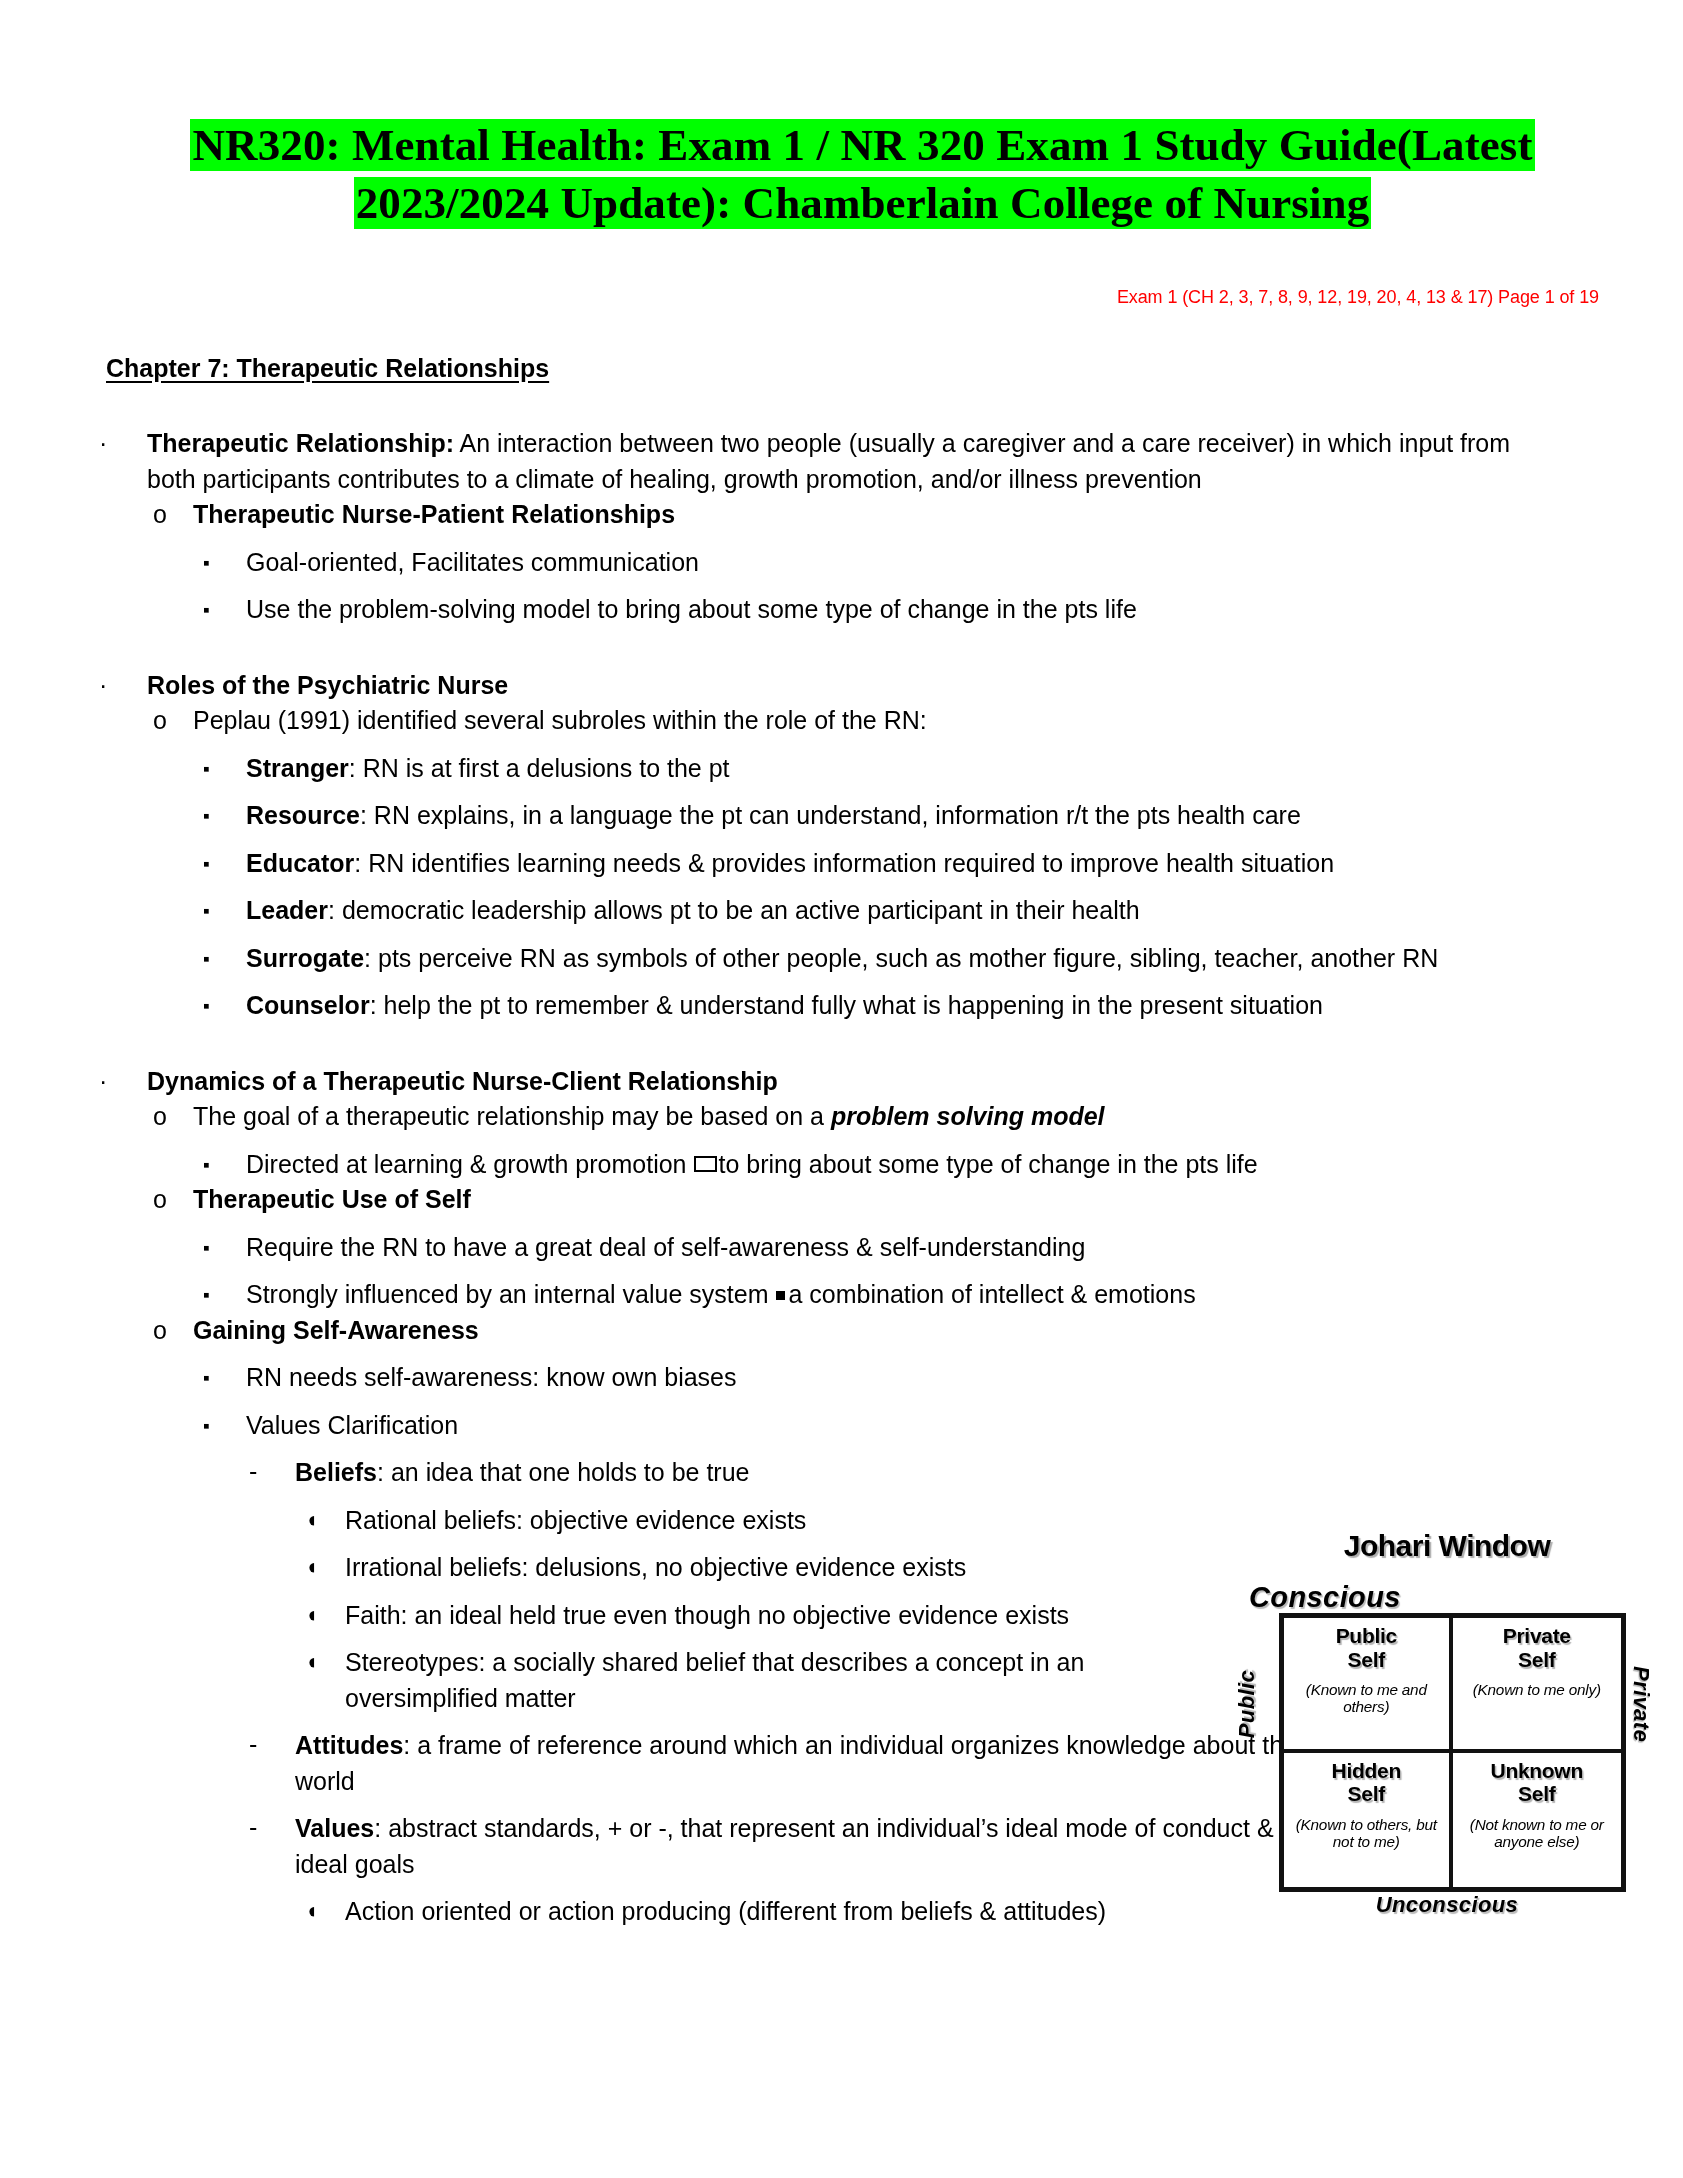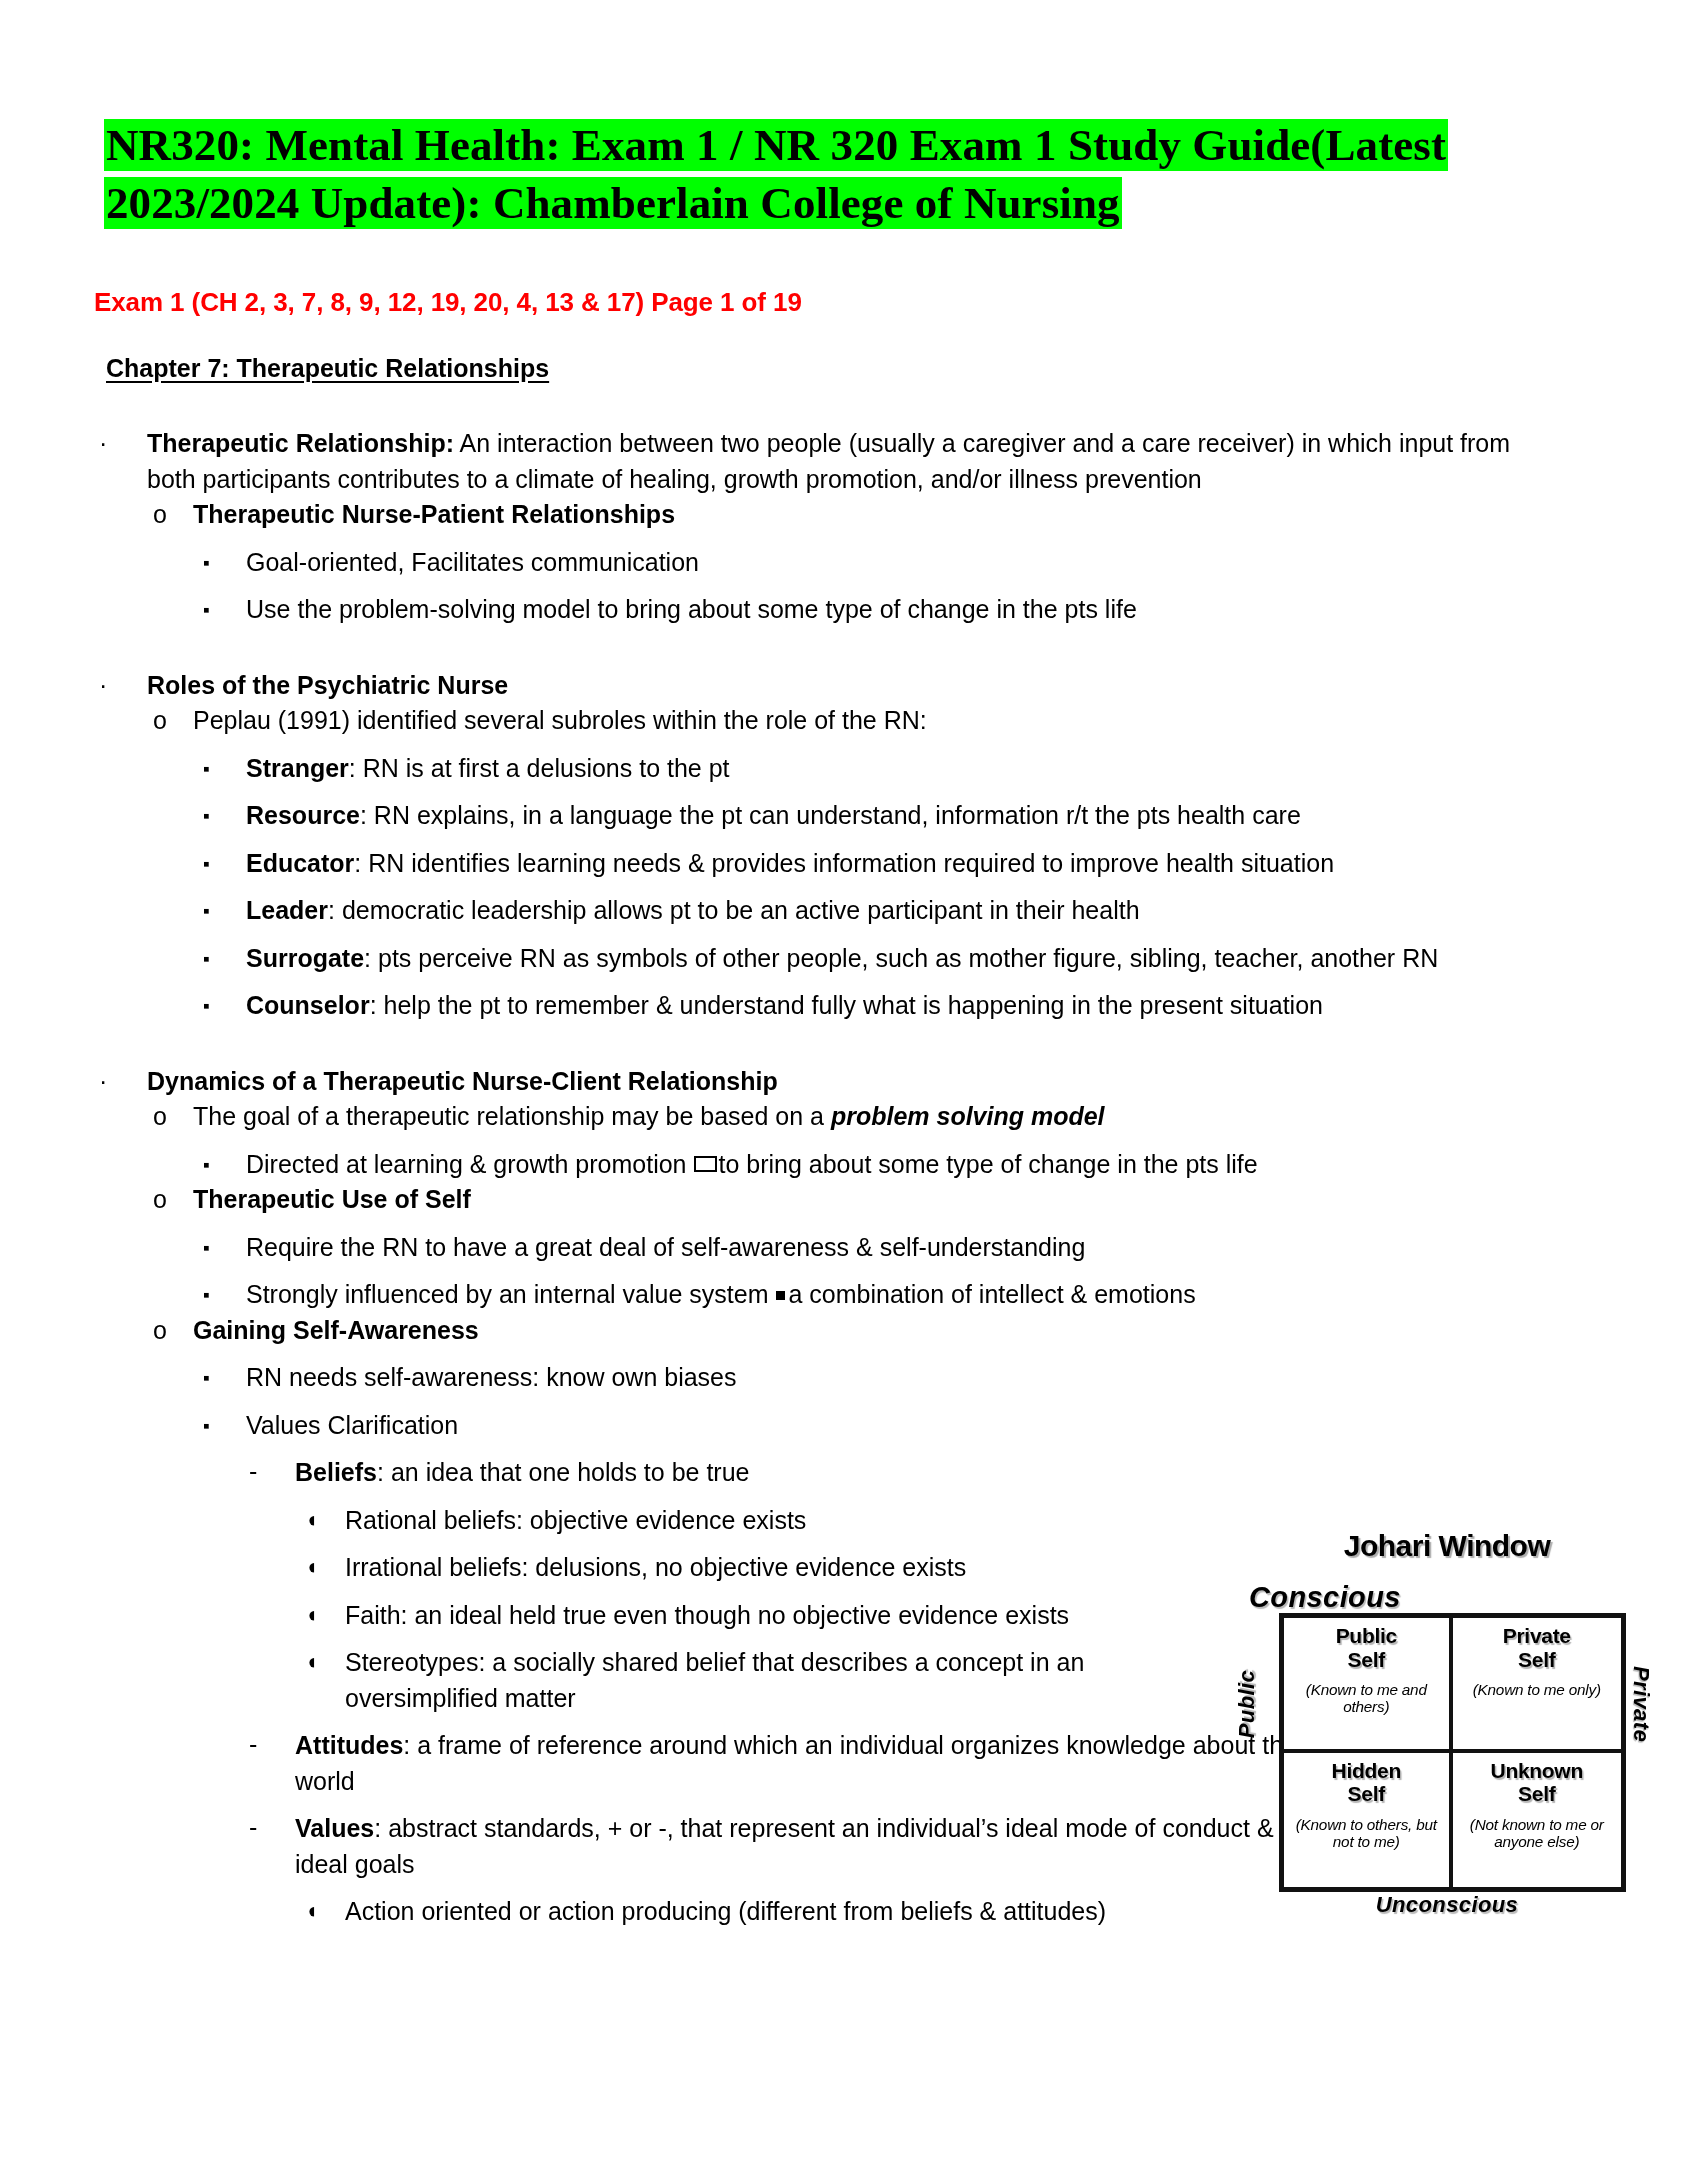--- a/index.html
+++ b/index.html
@@ -17,46 +17,47 @@
     width: 1683px;
     height: 2178px;
     background: #ffffff;
     overflow: hidden;
     box-sizing: border-box;
   }
 
   
   .doc-title {
     position: absolute;
-    left: 104px;
+    left: 110px;
     top: 117px;
     width: 1505px;
+    text-align: center;
     font-family: "Liberation Serif", serif;
     font-weight: bold;
     font-size: 45px;
     line-height: 1.28;
     letter-spacing: 0.1px;
   }
   .doc-title .hl {
     background: #00ff00;
     box-decoration-break: clone;
     -webkit-box-decoration-break: clone;
     padding: 1px 2px;
   }
 
   
   .doc-subtitle {
     position: absolute;
     left: 94px;
     top: 287px;
     width: 1505px;
-    text-align: left;
+    text-align: right;
     color: #ff0000;
-    font-weight: bold;
-    font-size: 26px;
+    font-weight: normal;
+    font-size: 18px;
     letter-spacing: -0.1px;
   }
 
   
   .chapter-heading {
     position: absolute;
     left: 106px;
     top: 354px;
     font-weight: bold;
     font-size: 25px;

